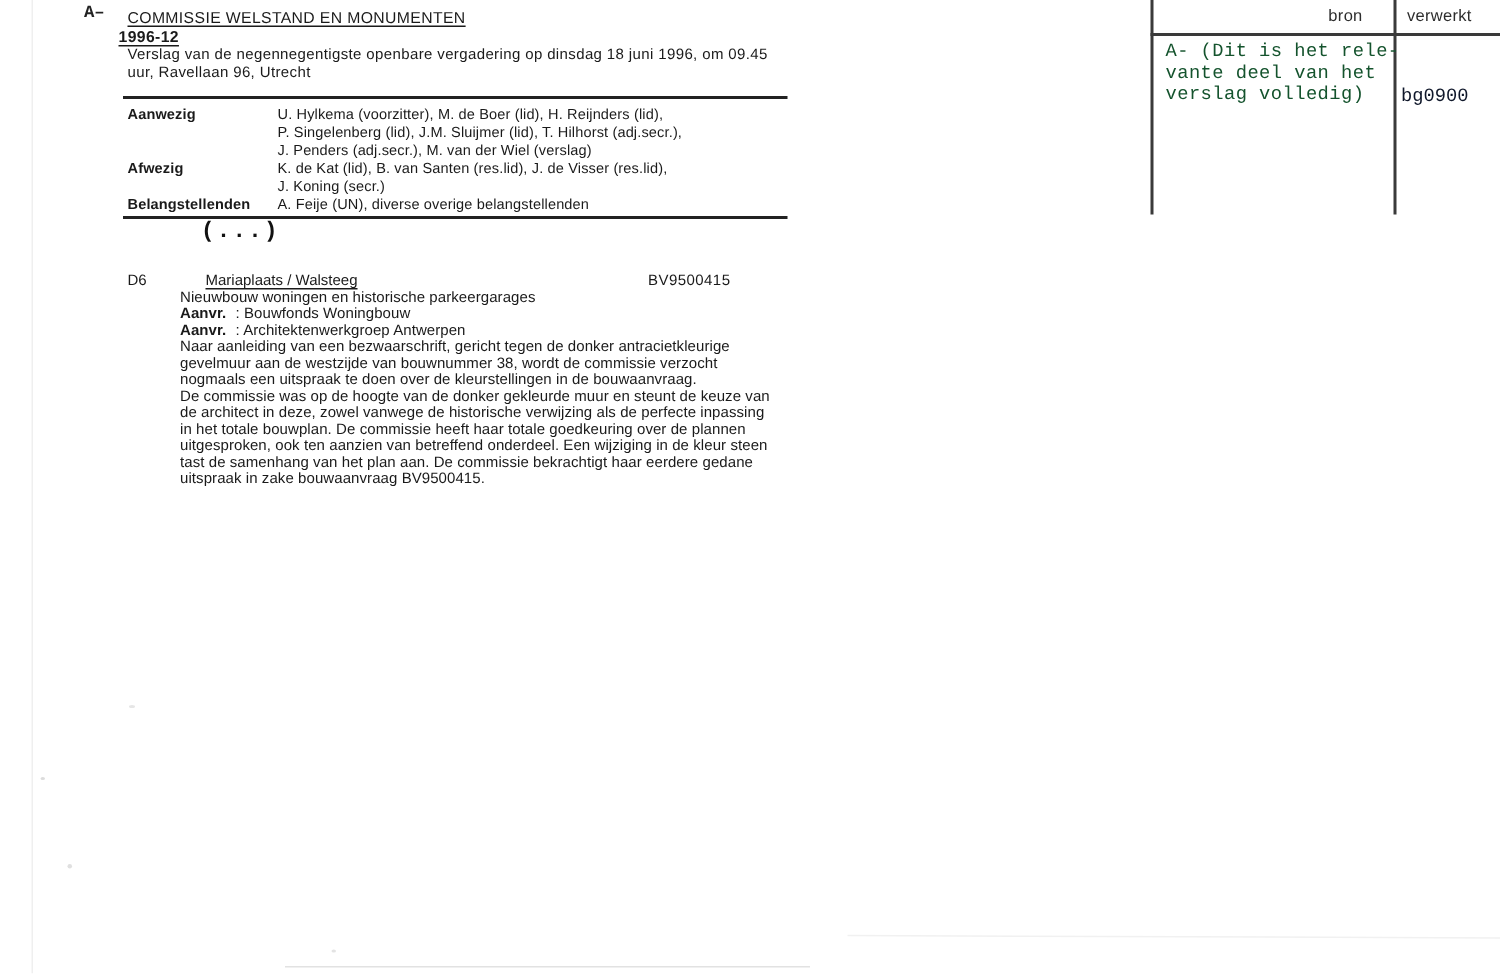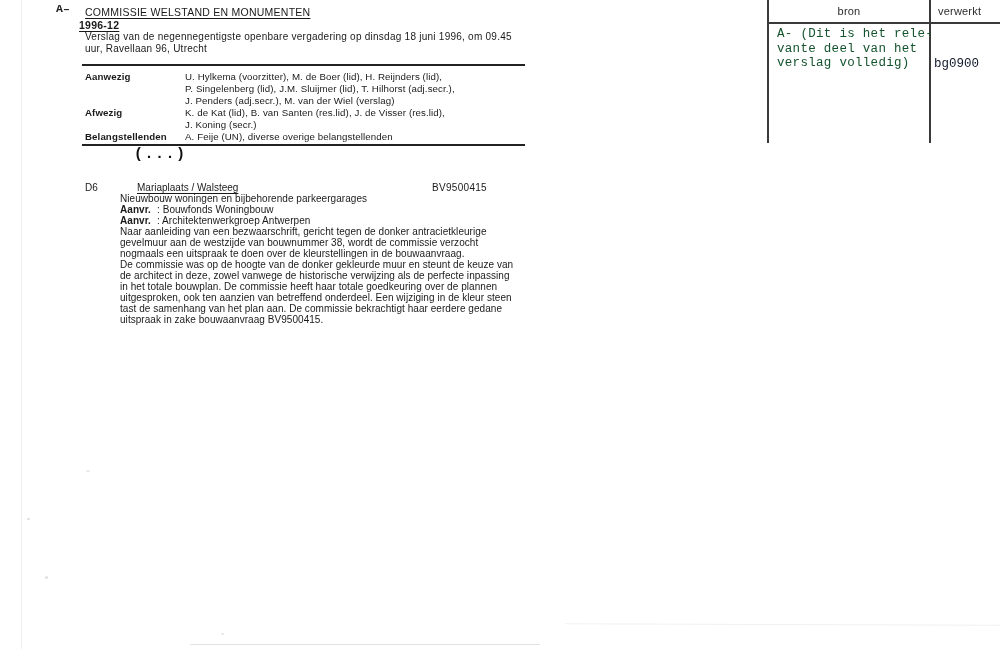--- a/index.html
+++ b/index.html
@@ -110,21 +110,21 @@
 
 <div class="abs rule rule-attend" style="top:144px;"></div>
 
 <div class="abs mono ellipsis-mark">(...)</div>
 
 <div class="abs item-code">D6</div>
 <div class="abs item-title">Mariaplaats / Walsteeg</div>
 <div class="abs item-ref">BV9500415</div>
 
 <div class="abs item-block">
-  <div>Nieuwbouw woningen en bijbehorende parkeergarages</div>
+  <div>Nieuwbouw woningen en historische parkeergarages</div>
   <div class="lrow">
     <span class="inl-lbl">Aanvr.</span><span>: Bouwfonds Woningbouw</span>
   </div>
   <div class="lrow">
     <span class="inl-lbl">Aanvr.</span><span>: Architektenwerkgroep Antwerpen</span>
   </div>
   <div class="item-body pre">Naar aanleiding van een bezwaarschrift, gericht tegen de donker antracietkleurige
 gevelmuur aan de westzijde van bouwnummer 38, wordt de commissie verzocht
 nogmaals een uitspraak te doen over de kleurstellingen in de bouwaanvraag.
 De commissie was op de hoogte van de donker gekleurde muur en steunt de keuze van
@@ -132,21 +132,21 @@
 in het totale bouwplan. De commissie heeft haar totale goedkeuring over de plannen
 uitgesproken, ook ten aanzien van betreffend onderdeel. Een wijziging in de kleur steen
 tast de samenhang van het plan aan. De commissie bekrachtigt haar eerdere gedane
 uitspraak in zake bouwaanvraag BV9500415.</div>
 </div>
 
 <div class="abs panel-vline" style="left:767px; top:0; width:2px; height:143px;"></div>
 <div class="abs panel-vline" style="left:929px; top:0; width:1.5px; height:143px;"></div>
 <div class="abs panel-hline" style="left:767px; top:22px; width:233px; height:1.5px;"></div>
 
-<div class="abs col-head" style="left:769px; top:5px; width:160px; text-align:center;">bron</div>
+<div class="abs col-head" style="left:769px; top:5px; width:160px; text-align:center;padding-left:48px;">bron</div>
 <div class="abs col-head" style="left:938px; top:5px;">verwerkt</div>
 
 <div class="abs mono panel-note pre">A- (Dit is het rele-
 vante deel van het
 verslag volledig)</div>
 <div class="abs mono panel-code">bg0900</div>
 
 <div class="abs artifact" style="left:21px; top:0; width:1px; height:649px; background:#efefef;"></div>
 <div class="abs artifact" style="left:190px; top:644px; width:350px; height:1px; background:#e2e2e2;"></div>
 <div class="abs artifact" style="left:565px; top:624px; width:435px; height:1px; background:#f1f1f1; transform:rotate(0.2deg);"></div>

